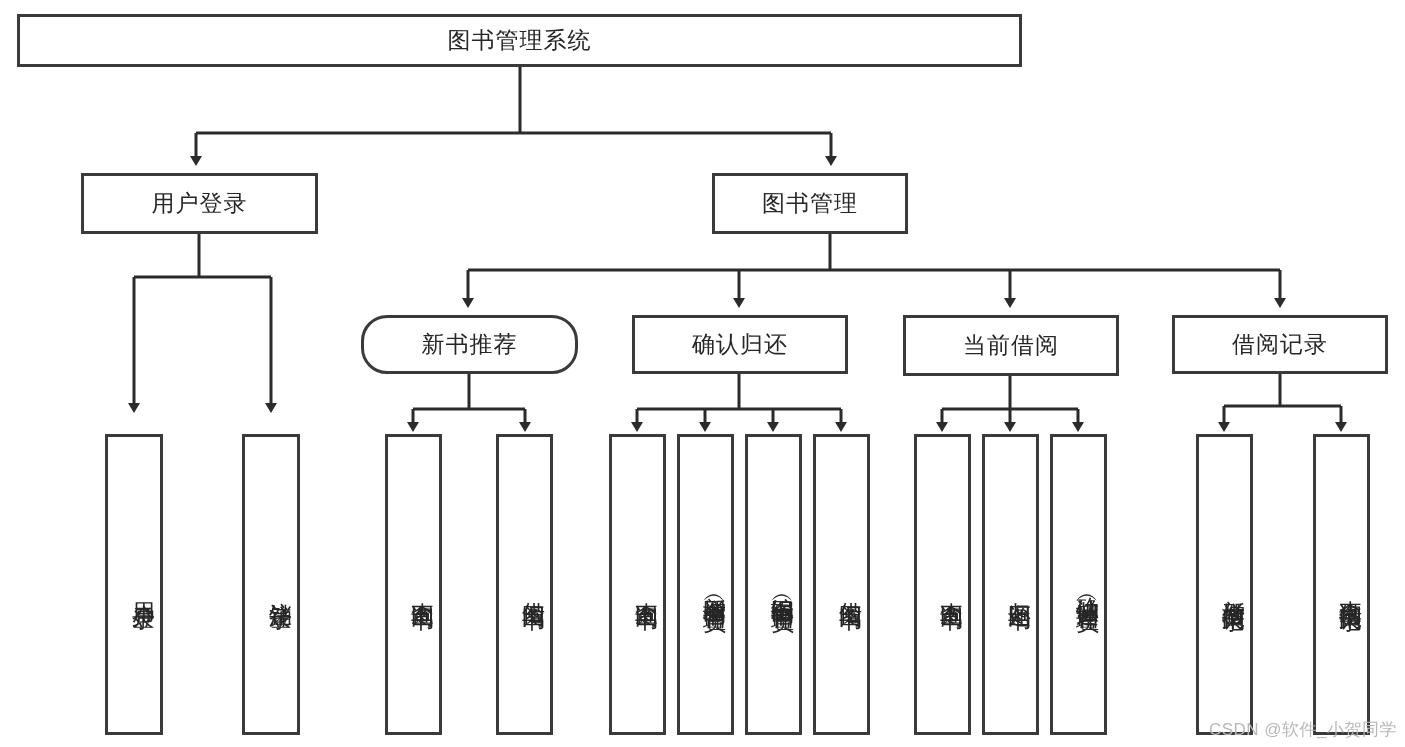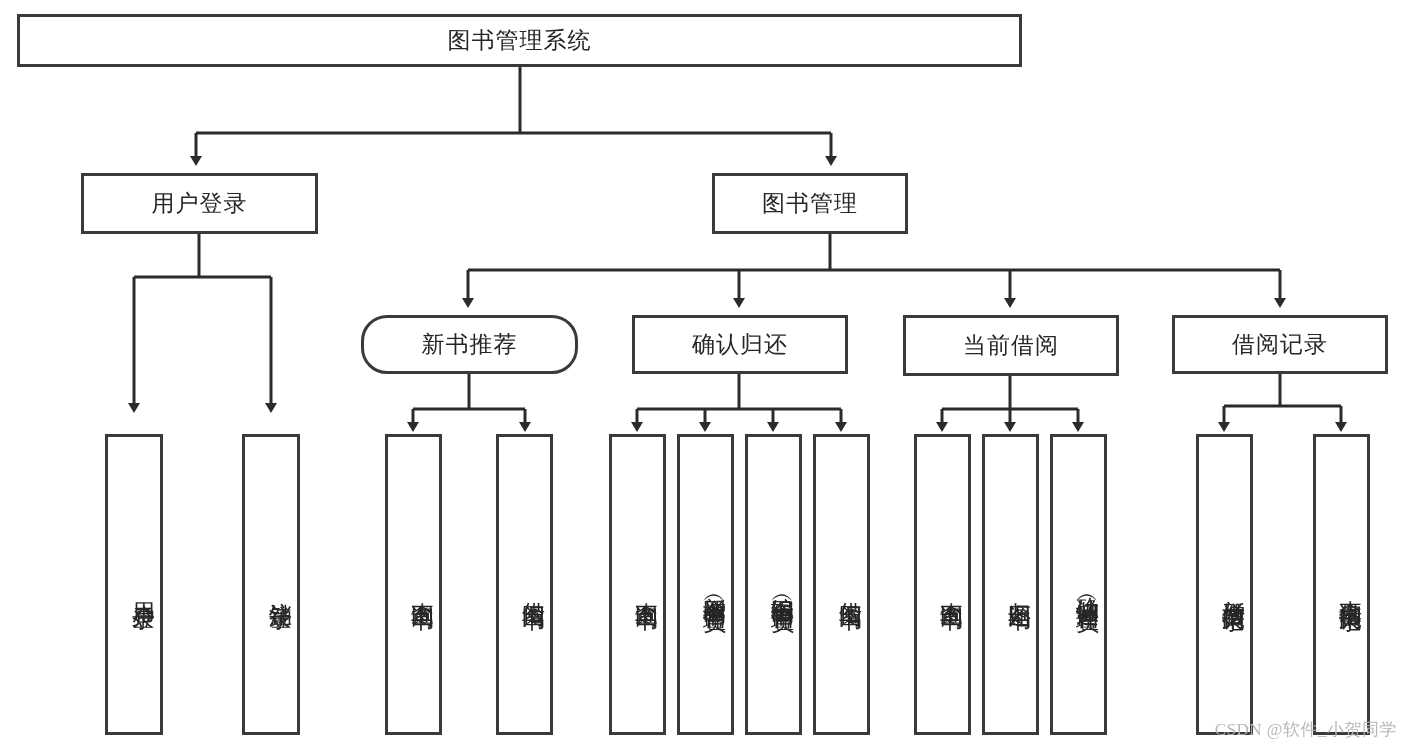--- a/index.html
+++ b/index.html
@@ -62,21 +62,21 @@
     text-orientation: upright;
   }
   #watermark {
     position: absolute;
     right: 8px;
     bottom: 6px;
     font-size: 17px;
     color: #b8b8b8;
     letter-spacing: 0.5px;
     white-space: nowrap;
-    font-family: Liberation Serif, serif;
+    font-family: Liberation Sans, sans-serif;
   }
 </style>
 </head>
 <body>
 
 <div id="diagram-root">
 
   <svg id="edge-layer" viewBox="0 0 1405 747" width="1405" height="747" xmlns="http://www.w3.org/2000/svg">
     <defs>
       <marker id="arrow" markerWidth="10" markerHeight="12" refX="1" refY="6" orient="auto" markerUnits="userSpaceOnUse">

